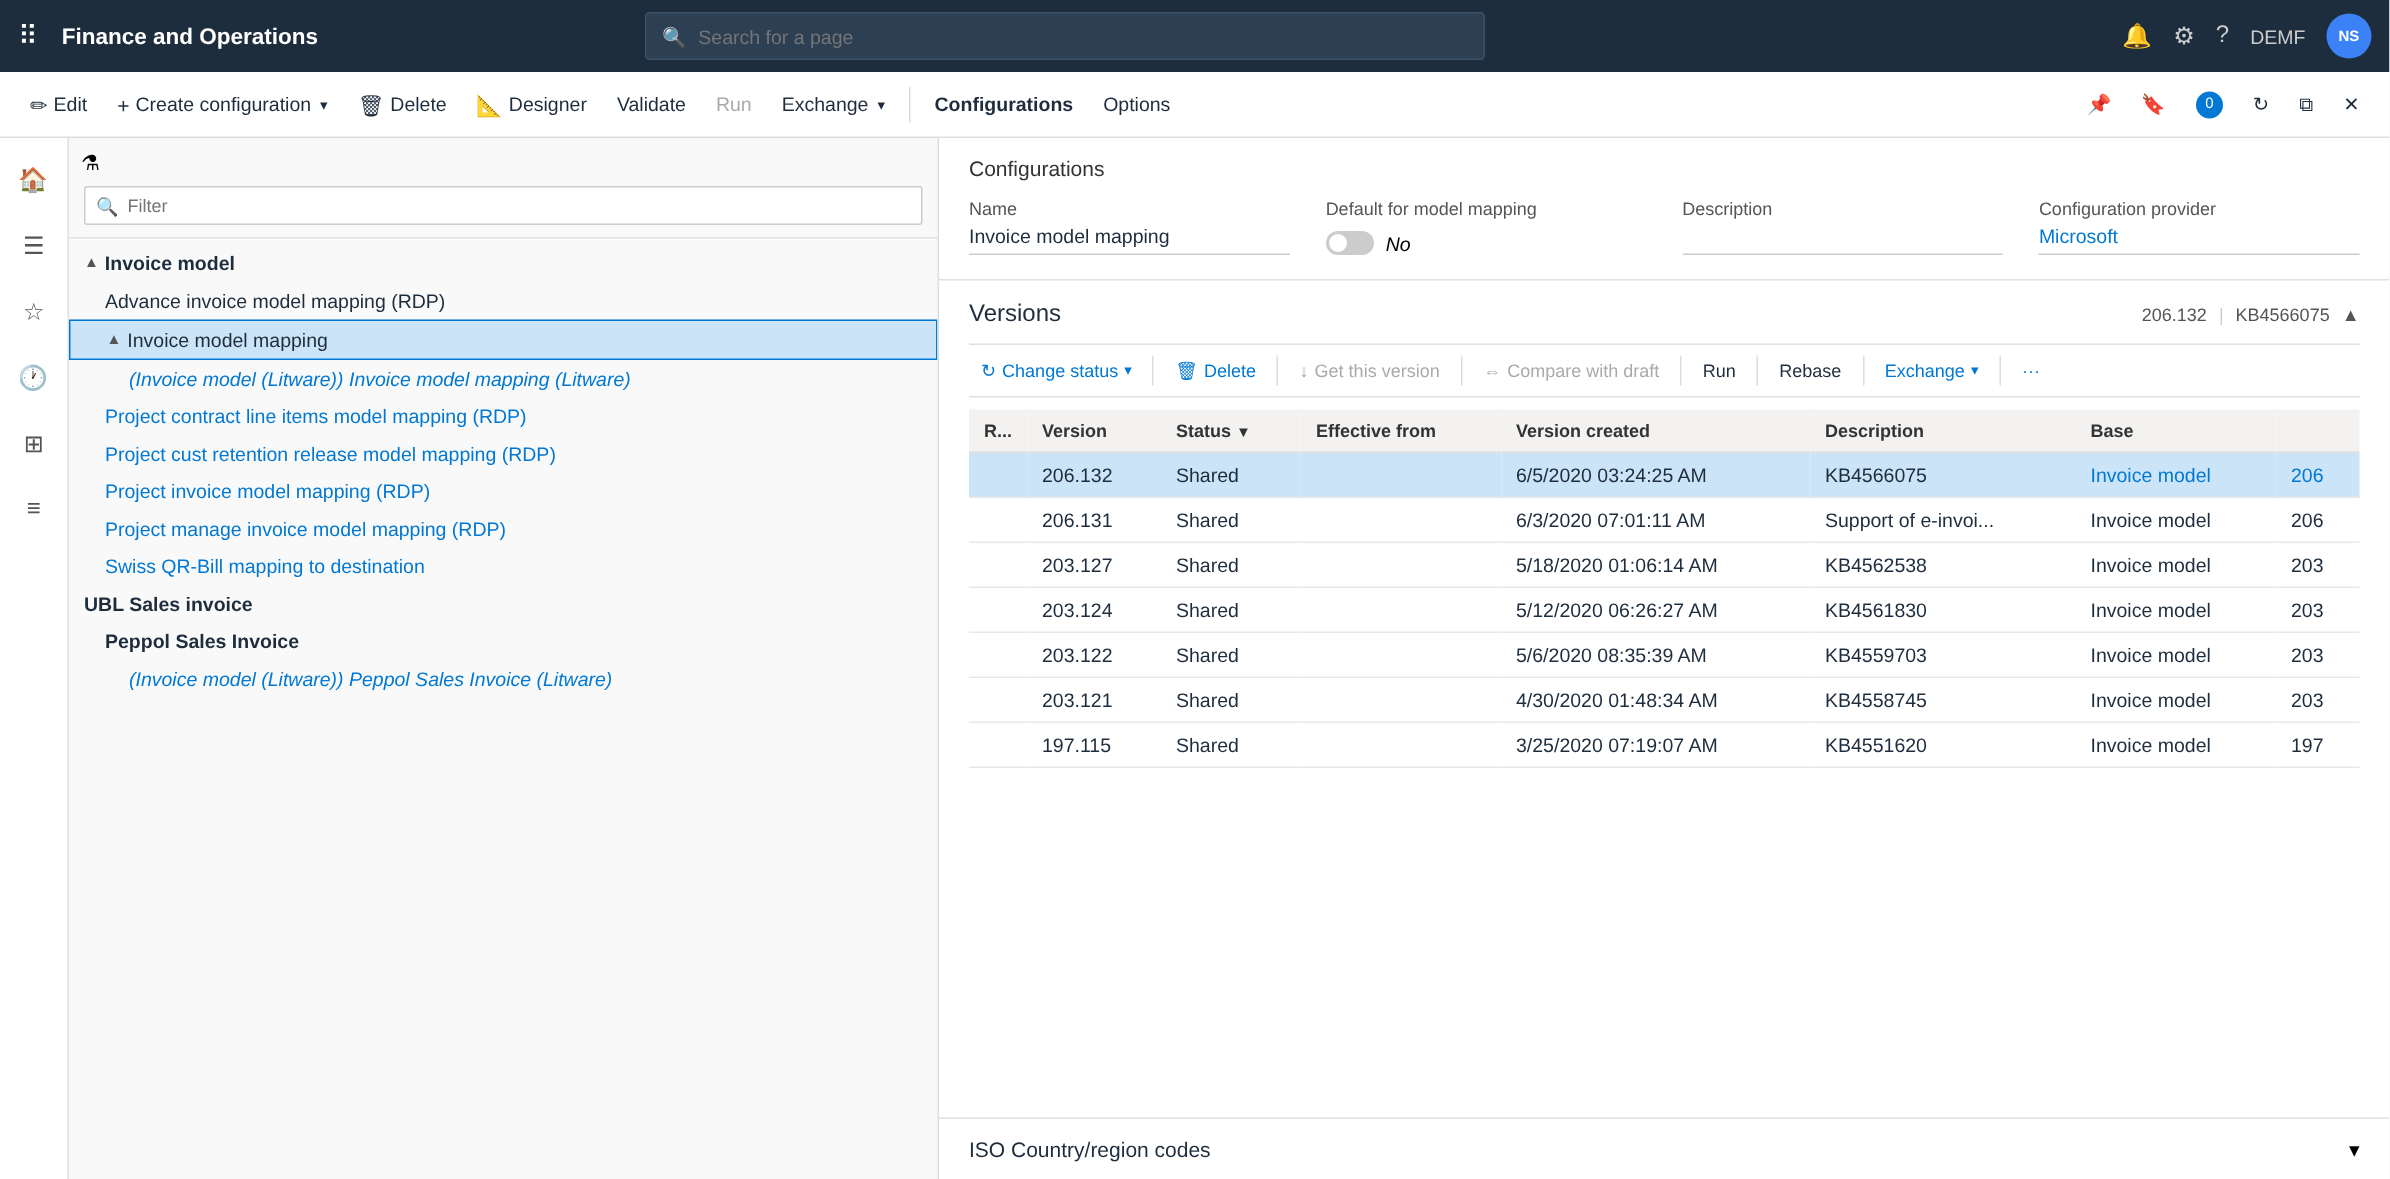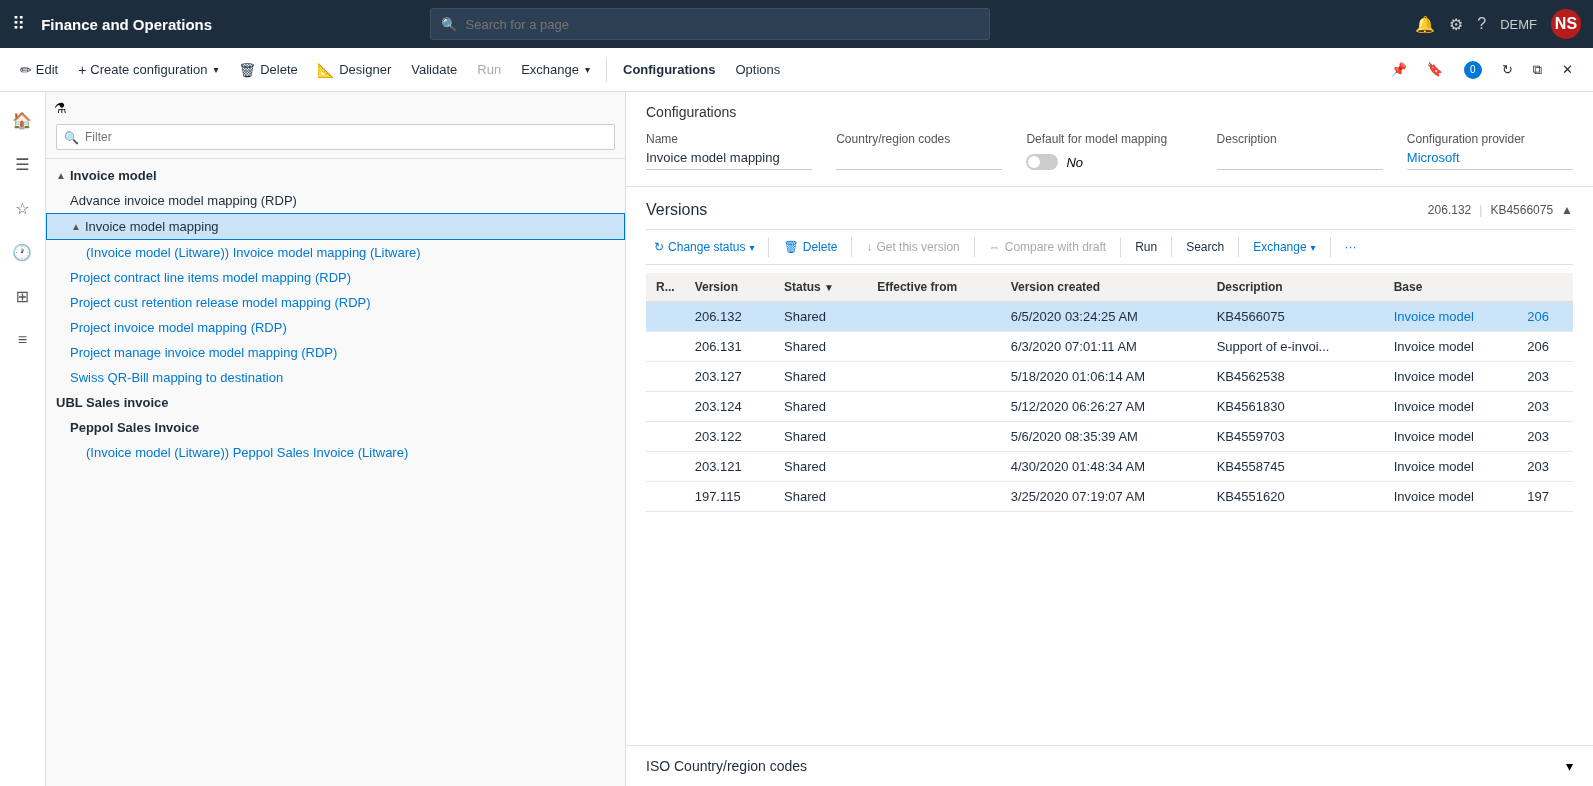--- a/index.html
+++ b/index.html
@@ -44,24 +44,24 @@
       align-items: center;
       gap: 14px;
       margin-left: auto;
       color: #ccc;
       font-size: 13px;
     }
     .top-nav-right .icon-btn { cursor: pointer; font-size: 16px; }
     .avatar {
       width: 30px; height: 30px;
       border-radius: 50%;
-      background: #b91c1c;
+      background: #3b82f6;
       color: #fff;
       display: flex; align-items: center; justify-content: center;
-      font-weight: 600; font-size: 16px;
+      font-weight: 600; font-size: 10px;
     }
 
     
     .action-bar {
       background: #fff;
       border-bottom: 1px solid #ddd;
       height: 44px;
       display: flex;
       align-items: center;
       padding: 0 12px;
@@ -150,21 +150,21 @@
       align-items: center;
       gap: 4px;
       color: #1e2d3d;
       font-size: 13px;
     }
     .tree-item.selected {
       background: #cce4f7;
       border: 1px solid #0078d4;
     }
     .tree-item.indent1 { padding-left: 24px; }
-    .tree-item.indent2 { padding-left: 40px; }
+    .tree-item.indent2 { padding-left: 40px; font-style: italic; }
     .tree-item.bold { font-weight: 600; }
     .tree-item.link { color: #0078d4; }
     .tree-toggle { font-size: 10px; color: #555; cursor: pointer; }
 
     
     .content-panel {
       flex: 1;
       background: #fff;
       overflow-y: auto;
       display: flex;
@@ -175,21 +175,21 @@
       border-bottom: 1px solid #e0e0e0;
     }
     .content-header-title {
       font-size: 14px;
       font-weight: 400;
       color: #333;
       margin-bottom: 12px;
     }
     .config-fields {
       display: grid;
-      grid-template-columns: 1fr 1fr 1fr 1fr 1fr;
+      grid-template-columns: 1fr 1fr 1fr 1fr;
       gap: 0 24px;
       padding-bottom: 16px;
     }
     .field-group { display: flex; flex-direction: column; gap: 4px; }
     .field-label { font-size: 12px; color: #555; }
     .field-value { font-size: 13px; color: #1e2d3d; border-bottom: 1px solid #ccc; padding-bottom: 4px; min-height: 20px; }
     .field-value.link { color: #0078d4; cursor: pointer; }
     .toggle-wrap { display: flex; align-items: center; gap: 8px; margin-top: 4px; font-style: italic; }
     .toggle {
       width: 32px; height: 16px;
@@ -413,24 +413,20 @@
 
   <div class="content-panel">
     <div class="content-header">
       <div class="content-header-title">Configurations</div>
       <div class="config-fields">
         <div class="field-group">
           <div class="field-label">Name</div>
           <div class="field-value">Invoice model mapping</div>
         </div>
         <div class="field-group">
-          <div class="field-label">Country/region codes</div>
-          <div class="field-value"></div>
-        </div>
-        <div class="field-group">
           <div class="field-label">Default for model mapping</div>
           <div class="toggle-wrap">
             <div class="toggle"></div>
             <span>No</span>
           </div>
         </div>
         <div class="field-group">
           <div class="field-label">Description</div>
           <div class="field-value"></div>
         </div>
@@ -472,21 +468,21 @@
         <button class="ver-btn disabled">
           <span>⇔</span>
           <span>Compare with draft</span>
         </button>
         <div class="ver-separator"></div>
         <button class="ver-btn text-dark">
           <span>Run</span>
         </button>
         <div class="ver-separator"></div>
         <button class="ver-btn text-dark">
-          <span>Search</span>
+          <span>Rebase</span>
         </button>
         <div class="ver-separator"></div>
         <button class="ver-btn">
           <span>Exchange</span>
           <span style="font-size:10px;">▾</span>
         </button>
         <div class="ver-separator"></div>
         <button class="ver-btn">···</button>
       </div>
 

